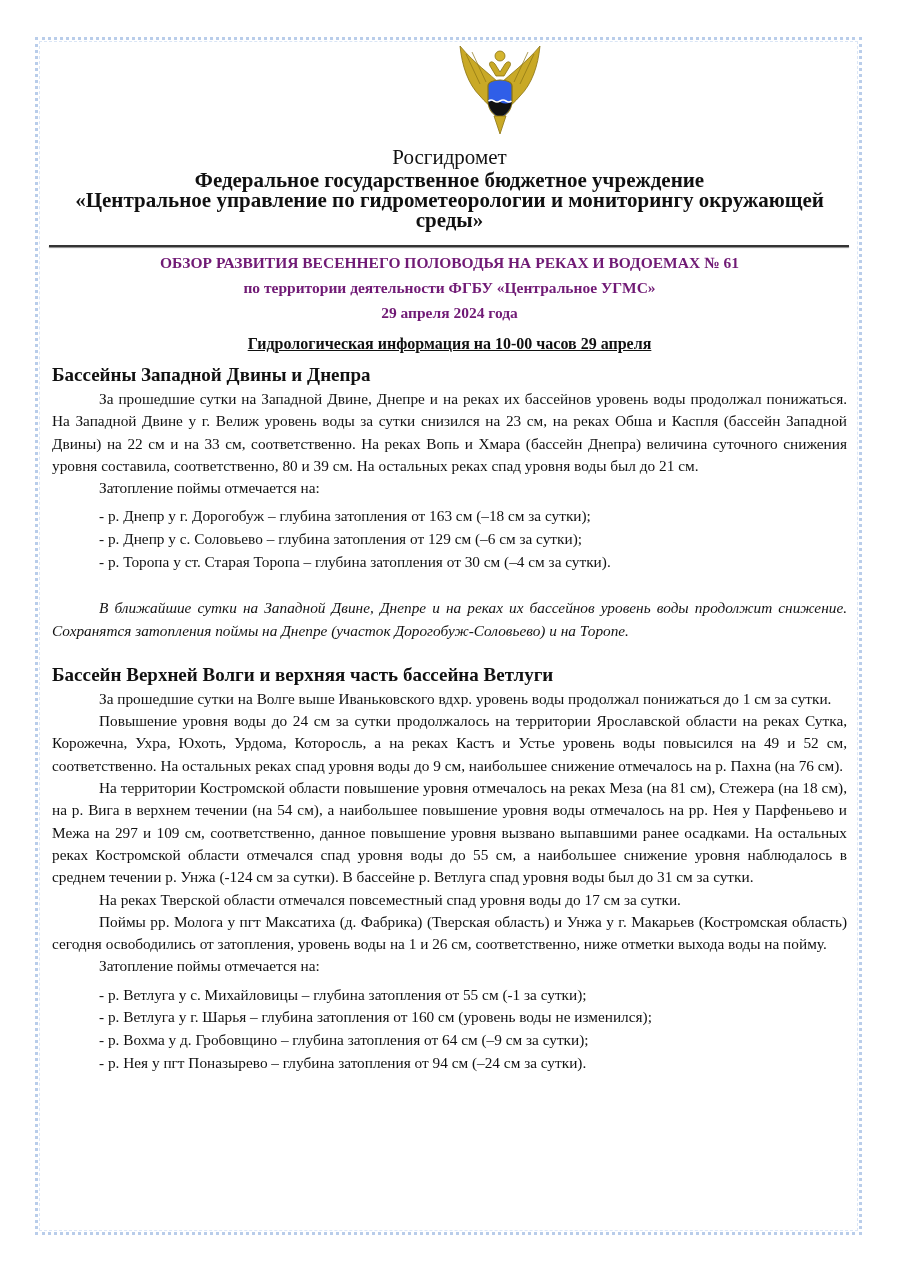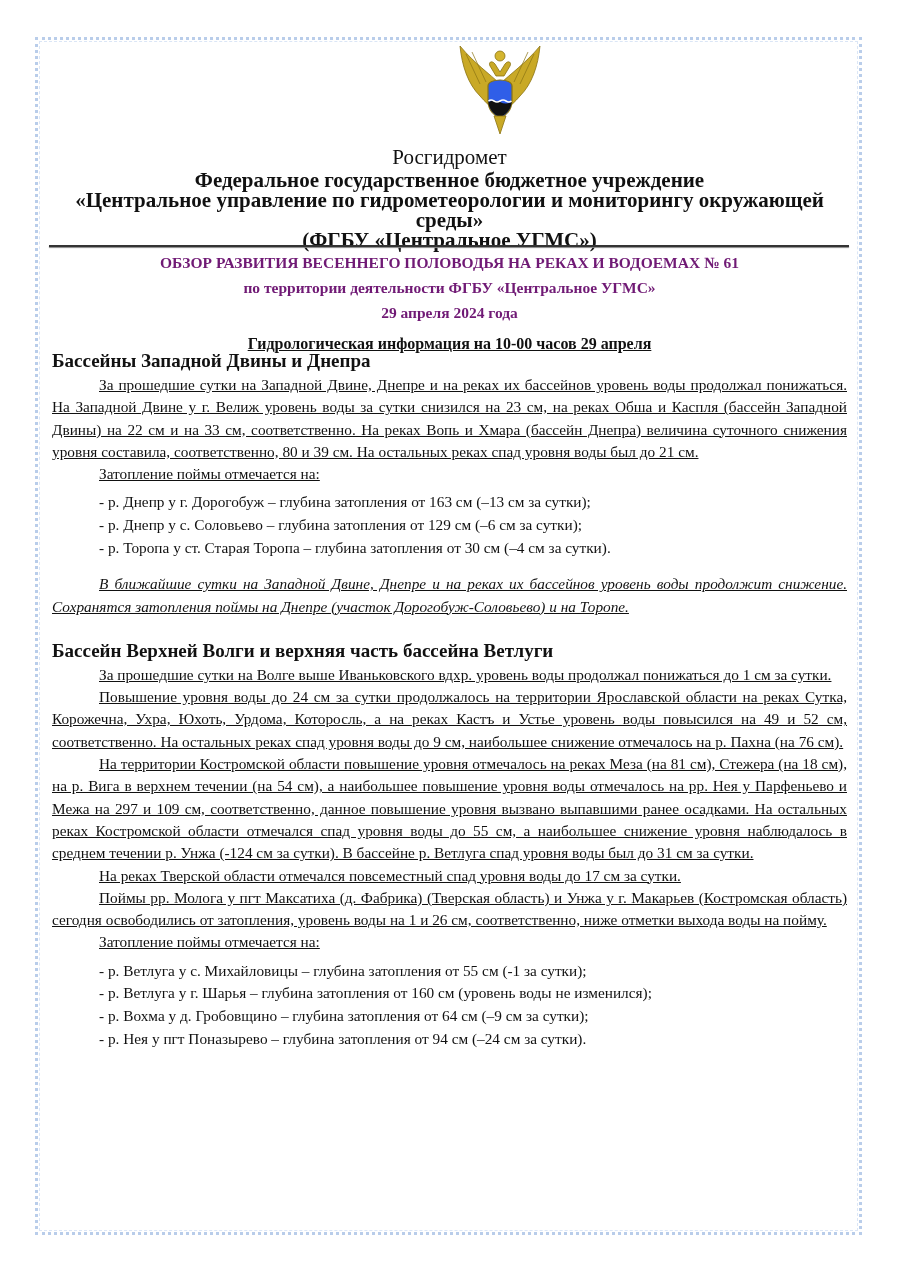--- a/index.html
+++ b/index.html
@@ -12,23 +12,23 @@
   .emblem { position: absolute; left: 398px; top: 4px; width: 100px; height: 92px; }
   .org { position: absolute; top: 104px; left: 0; width: 795px; text-align: center; }
   .org .name { font-size: 21px; line-height: 26px; font-weight: normal; }
   .org .line { font-size: 21px; line-height: 20px; font-weight: bold; }
   .hr { position: absolute; top: 205px; left: -3px; width: 800px; height: 0;
         border-top: 2px solid #333; box-shadow: 0 1px 1px #888; }
   .title { position: absolute; top: 210px; left: 0; width: 795px; text-align: center; color: #701a75; font-weight: bold; }
   .title div { font-size: 15.5px; line-height: 25px; }
   .subhead { position: absolute; top: 295px; left: 0; width: 795px; text-align: center;
              font-size: 16px; font-weight: bold; text-decoration: underline; }
-  .content { position: absolute; top: 308px; left: 0; width: 795px; font-size: 15.3px; line-height: 22.3px; }
+  .content { position: absolute; top: 322px; left: 0; width: 795px; font-size: 15.3px; line-height: 22.3px; }
   h2 { font-size: 19px; font-weight: bold; margin: 0; line-height: 26px; }
-  p { margin: 0; text-align: justify; text-indent: 47px; text-decoration: underline; }
+  p { margin: 0; text-align: justify; text-indent: 47px; }
   ul { list-style: none; margin: 6px 0 0 0; padding: 0 0 0 47px; }
   li { line-height: 22.6px; }
   .italic { font-style: italic; }
   b { font-weight: bold; }
 </style>
 </head>
 <body>
 
 <div class="frame"></div>
 
@@ -47,45 +47,44 @@
     <path d="M38.5 58 Q44 55 50 58 T61.5 58 L61.5 60 C60 66 56 71 50 73 C44 71 40 66 38.5 60 Z" fill="#111"></path>
     <path d="M38.5 57 Q41 55 44 57 T50 57 T56 57 T61.5 57" stroke="#fff" stroke-width="1.6" fill="none"></path>
 
     <path d="M44 72 L50 90 L56 72 Z" fill="#c9a926" stroke="#8a7212" stroke-width="0.8"></path>
   </svg>
 
   <div class="org">
     <div class="name">Росгидромет</div>
     <div class="line">Федеральное государственное бюджетное учреждение</div>
     <div class="line">«Центральное управление по гидрометеорологии и мониторингу окружающей среды»</div>
-    <div class="line">(ФГБУ «Центральное УГМС»)</div>
   </div>
 
   <div class="hr"></div>
 
   <div class="title">
     <div>ОБЗОР РАЗВИТИЯ ВЕСЕННЕГО ПОЛОВОДЬЯ НА РЕКАХ И ВОДОЕМАХ № 61</div>
     <div>по территории деятельности ФГБУ «Центральное УГМС»</div>
     <div>29 апреля 2024 года</div>
   </div>
 
   <div class="subhead">Гидрологическая информация на 10-00 часов 29 апреля</div>
 
   <div class="content">
 
     <section>
       <h2>Бассейны Западной Двины и Днепра</h2>
       <p>За прошедшие сутки на Западной Двине, Днепре и на реках их бассейнов уровень воды продолжал понижаться. На Западной Двине у г. Велиж уровень воды за сутки снизился на 23 см, на реках Обша и Каспля (бассейн Западной Двины) на 22 см и на 33 см, соответственно. На реках Вопь и Хмара (бассейн Днепра)  величина суточного снижения уровня составила, соответственно, 80  и 39 см. На остальных реках спад уровня воды был до 21 см.</p>
       <p>Затопление поймы отмечается на:</p>
       <ul>
-        <li>- р. Днепр у г. Дорогобуж – глубина затопления от 163 см (–13 см за сутки);</li>
+        <li>- р. Днепр у г. Дорогобуж – глубина затопления от 163 см (–18 см за сутки);</li>
         <li>- р. Днепр у с. Соловьево – глубина затопления от 129 см (–6 см за сутки);</li>
         <li>- р. Торопа у ст. Старая Торопа – глубина затопления от 30 см (–4 см за сутки).</li>
       </ul>
-      <p class="italic" style="margin-top:14px;">В ближайшие сутки на Западной Двине, Днепре и на реках их бассейнов уровень воды продолжит снижение. Сохранятся затопления поймы на Днепре (участок Дорогобуж-Соловьево) и на Торопе.</p>
+      <p class="italic" style="margin-top:24px;">В ближайшие сутки на Западной Двине, Днепре и на реках их бассейнов уровень воды продолжит снижение. Сохранятся затопления поймы на Днепре (участок Дорогобуж-Соловьево) и на Торопе.</p>
     </section>
 
     <section style="margin-top:20px;">
       <h2>Бассейн Верхней Волги и верхняя часть бассейна Ветлуги</h2>
       <p>За прошедшие сутки на Волге выше Иваньковского вдхр. уровень воды продолжал понижаться до 1 см за сутки.</p>
       <p>Повышение уровня воды до 24 см за сутки продолжалось на территории Ярославской области на реках Сутка, Корожечна, Ухра, Юхоть, Урдома, Которосль, а на реках Кастъ и Устье уровень воды повысился на 49 и 52 см, соответственно. На остальных реках спад уровня воды до 9 см, наибольшее снижение отмечалось на р. Пахна (на 76 см).</p>
       <p>На территории Костромской области повышение уровня отмечалось на реках Меза (на 81 см), Стежера (на 18 см), на р. Вига в верхнем течении (на 54 см), а наибольшее повышение уровня воды отмечалось на рр. Нея у Парфеньево и Межа на 297 и 109 см, соответственно, данное повышение уровня вызвано выпавшими ранее осадками. На остальных реках Костромской области отмечался спад уровня воды до 55 см, а наибольшее снижение уровня наблюдалось в среднем течении р. Унжа (-124 см за сутки). В бассейне р. Ветлуга спад уровня воды был до 31 см за сутки.</p>
       <p>На реках Тверской области отмечался повсеместный спад уровня воды до 17 см за сутки.</p>
       <p>Поймы рр. Молога у пгт Максатиха (д. Фабрика) (Тверская область) и Унжа у г. Макарьев (Костромская область) сегодня освободились от затопления, уровень воды на 1 и 26 см, соответственно, ниже отметки выхода воды на пойму.</p>
       <p>Затопление поймы отмечается на:</p>

